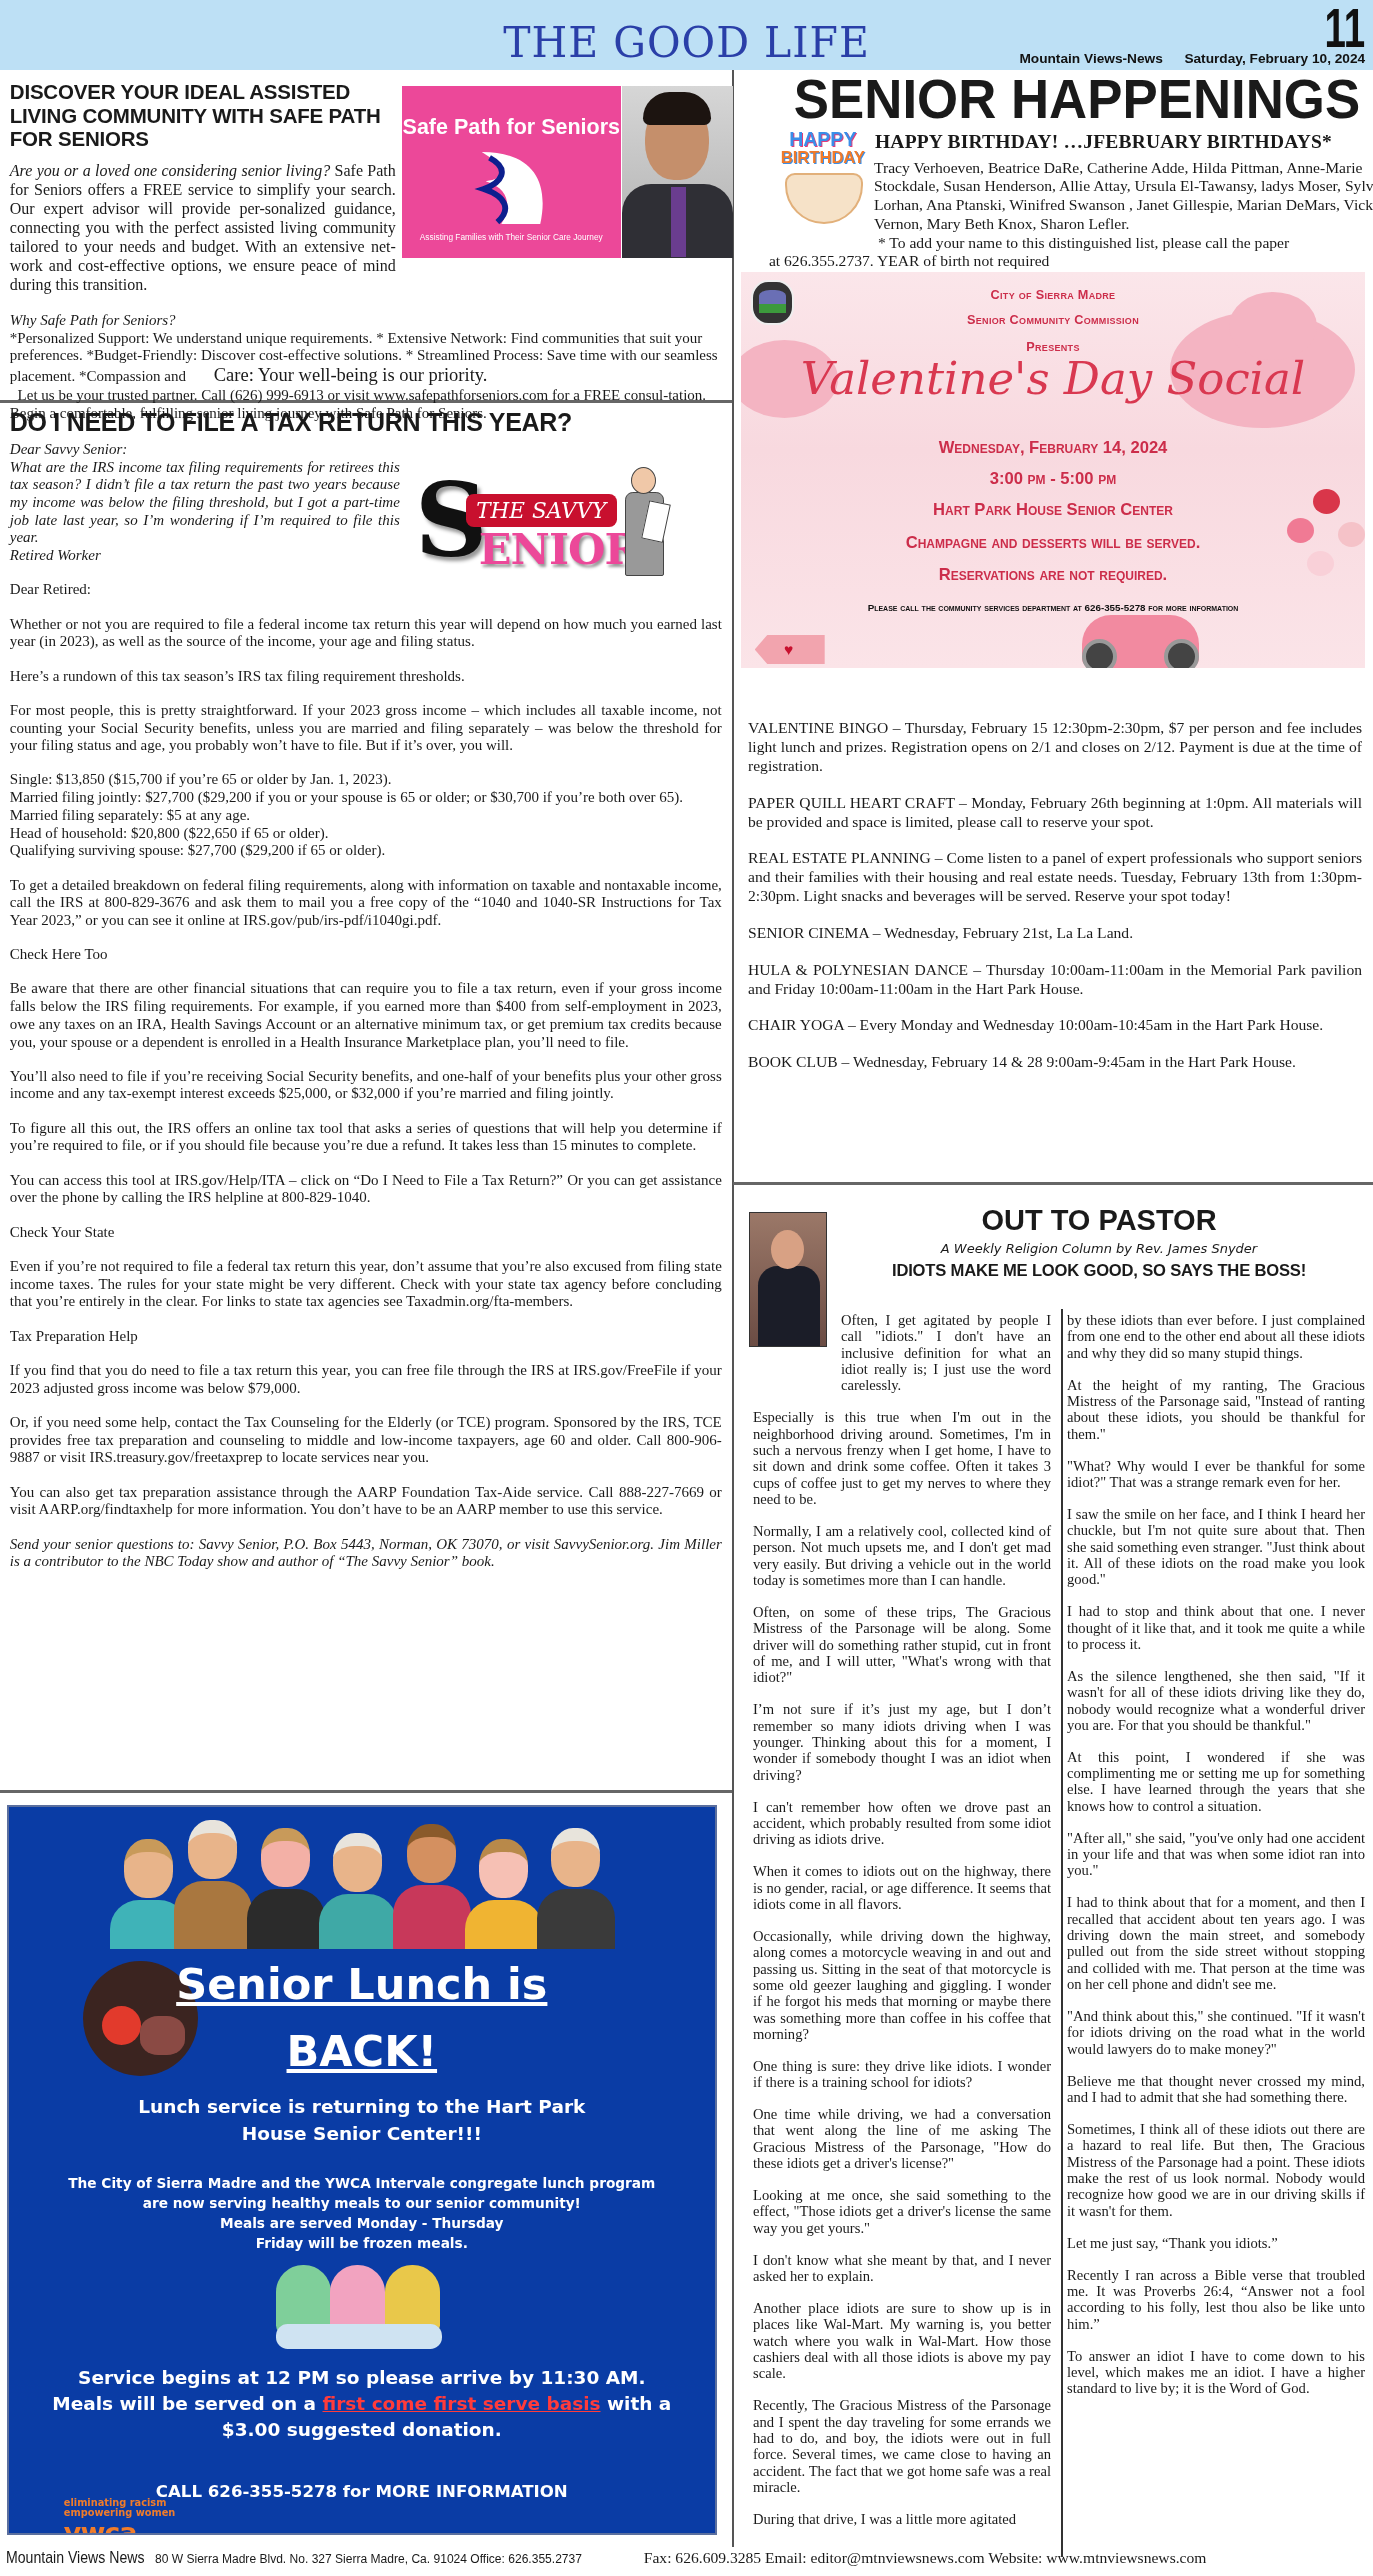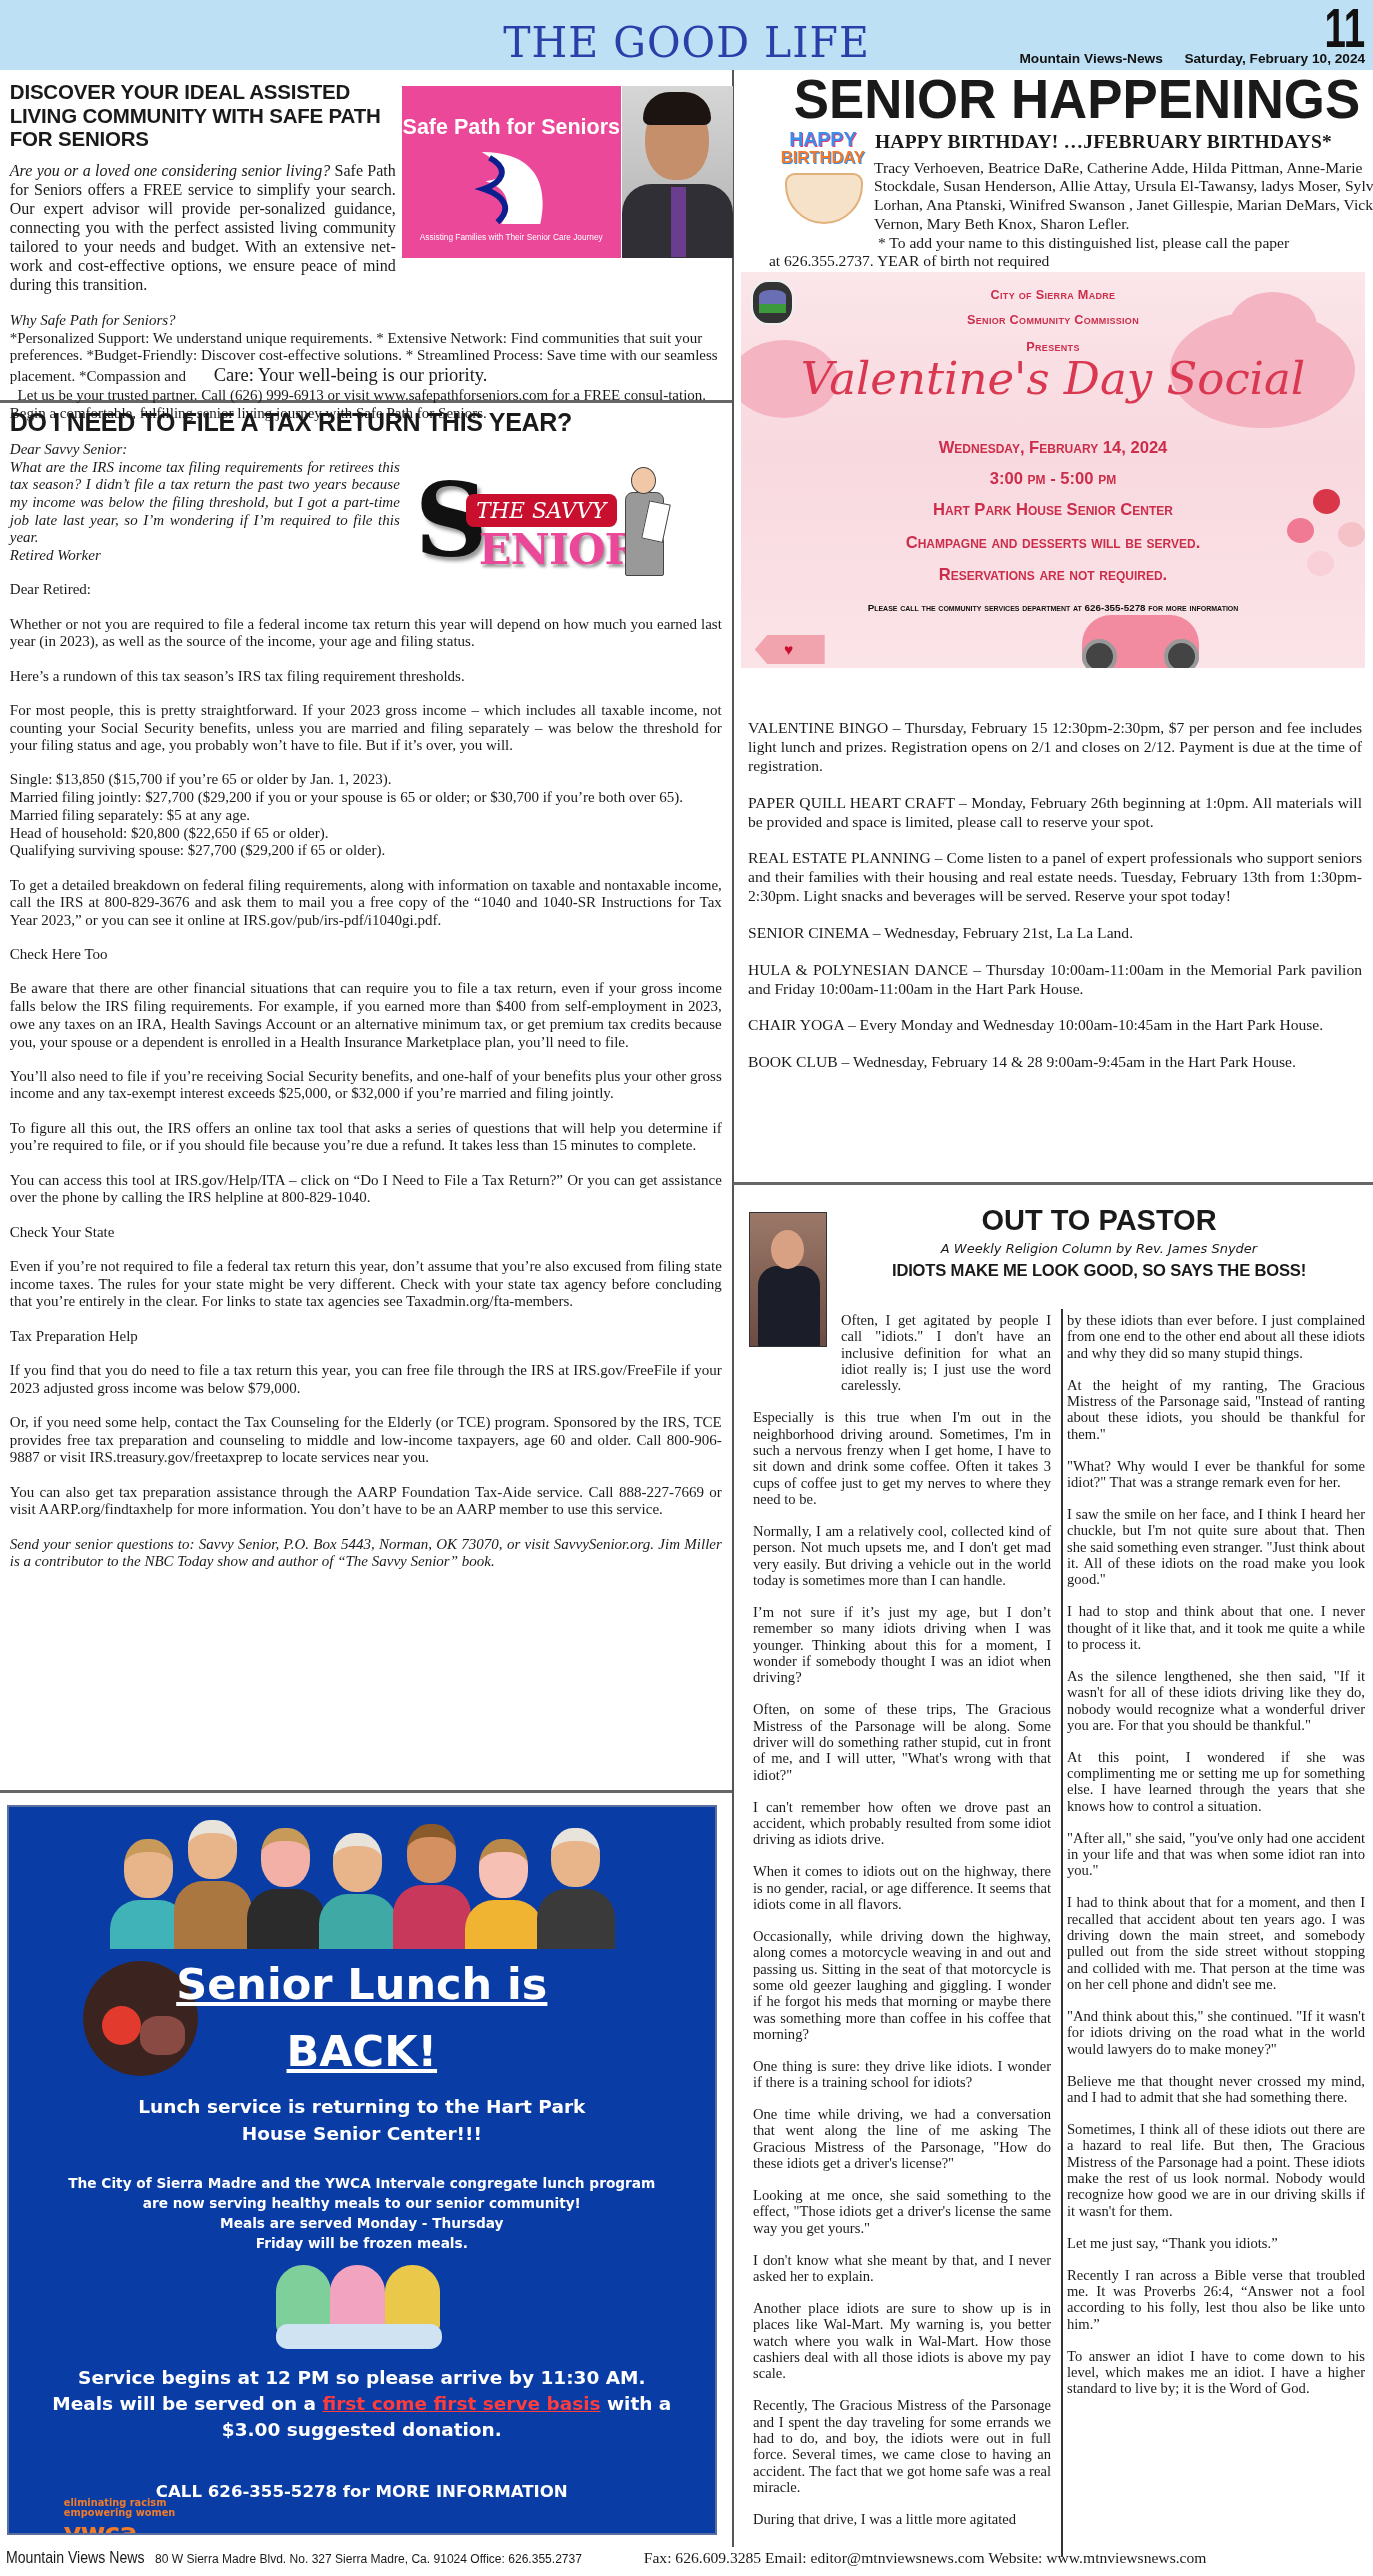--- a/index.html
+++ b/index.html
@@ -328,22 +328,22 @@
   <div class="p-sub">A Weekly Religion Column by Rev. James Snyder</div>
   <div class="p-head sans-bold">IDIOTS MAKE ME LOOK GOOD, SO SAYS THE BOSS!</div>
 </div>
 <div class="pcol-rule"></div>
 <div class="pcol pcol1" style="position:absolute; left:753px; top:1312px;">
   <p style="padding-left:0;">
       <span style="display:block; padding-left:88px;">Often, I get agitated by people I call "idiots." I don't have an inclusive definition for what an idiot really is; I just use the word carelessly.</span>
     </p>
   <p>Especially is this true when I'm out in the neighborhood driving around. Sometimes, I'm in such a nervous frenzy when I get home, I have to sit down and drink some coffee. Often it takes 3 cups of coffee just to get my nerves to where they need to be.</p>
   <p>Normally, I am a relatively cool, collected kind of person. Not much upsets me, and I don't get mad very easily. But driving a vehicle out in the world today is sometimes more than I can handle.</p>
+  <p>Often, on some of these trips, The Gracious Mistress of the Parsonage will be along. Some driver will do something rather stupid, cut in front of me, and I will utter, "What's wrong with that idiot?"</p>
   <p>I’m not sure if it’s just my age, but I don’t remember so many idiots driving when I was younger. Thinking about this for a moment, I wonder if somebody thought I was an idiot when driving?</p>
-  <p>Often, on some of these trips, The Gracious Mistress of the Parsonage will be along. Some driver will do something rather stupid, cut in front of me, and I will utter, "What's wrong with that idiot?"</p>
   <p>I can't remember how often we drove past an accident, which probably resulted from some idiot driving as idiots drive.</p>
   <p>When it comes to idiots out on the highway, there is no gender, racial, or age difference. It seems that idiots come in all flavors.</p>
   <p>Occasionally, while driving down the highway, along comes a motorcycle weaving in and out and passing us. Sitting in the seat of that motorcycle is some old geezer laughing and giggling. I wonder if he forgot his meds that morning or maybe there was something more than coffee in his coffee that morning?</p>
   <p>One thing is sure: they drive like idiots. I wonder if there is a training school for idiots?</p>
   <p>One time while driving, we had a conversation that went along the line of me asking The Gracious Mistress of the Parsonage, "How do these idiots get a driver's license?"</p>
   <p>Looking at me once, she said something to the effect, "Those idiots get a driver's license the same way you get yours."</p>
   <p>I don't know what she meant by that, and I never asked her to explain.</p>
   <p>Another place idiots are sure to show up is in places like Wal-Mart. My warning is, you better watch where you walk in Wal-Mart. How those cashiers deal with all those idiots is above my pay scale.</p>
   <p>Recently, The Gracious Mistress of the Parsonage and I spent the day traveling for some errands we had to do, and boy, the idiots were out in full force. Several times, we came close to having an accident. The fact that we got home safe was a real miracle.</p>
   <p>During that drive, I was a little more agitated</p>

